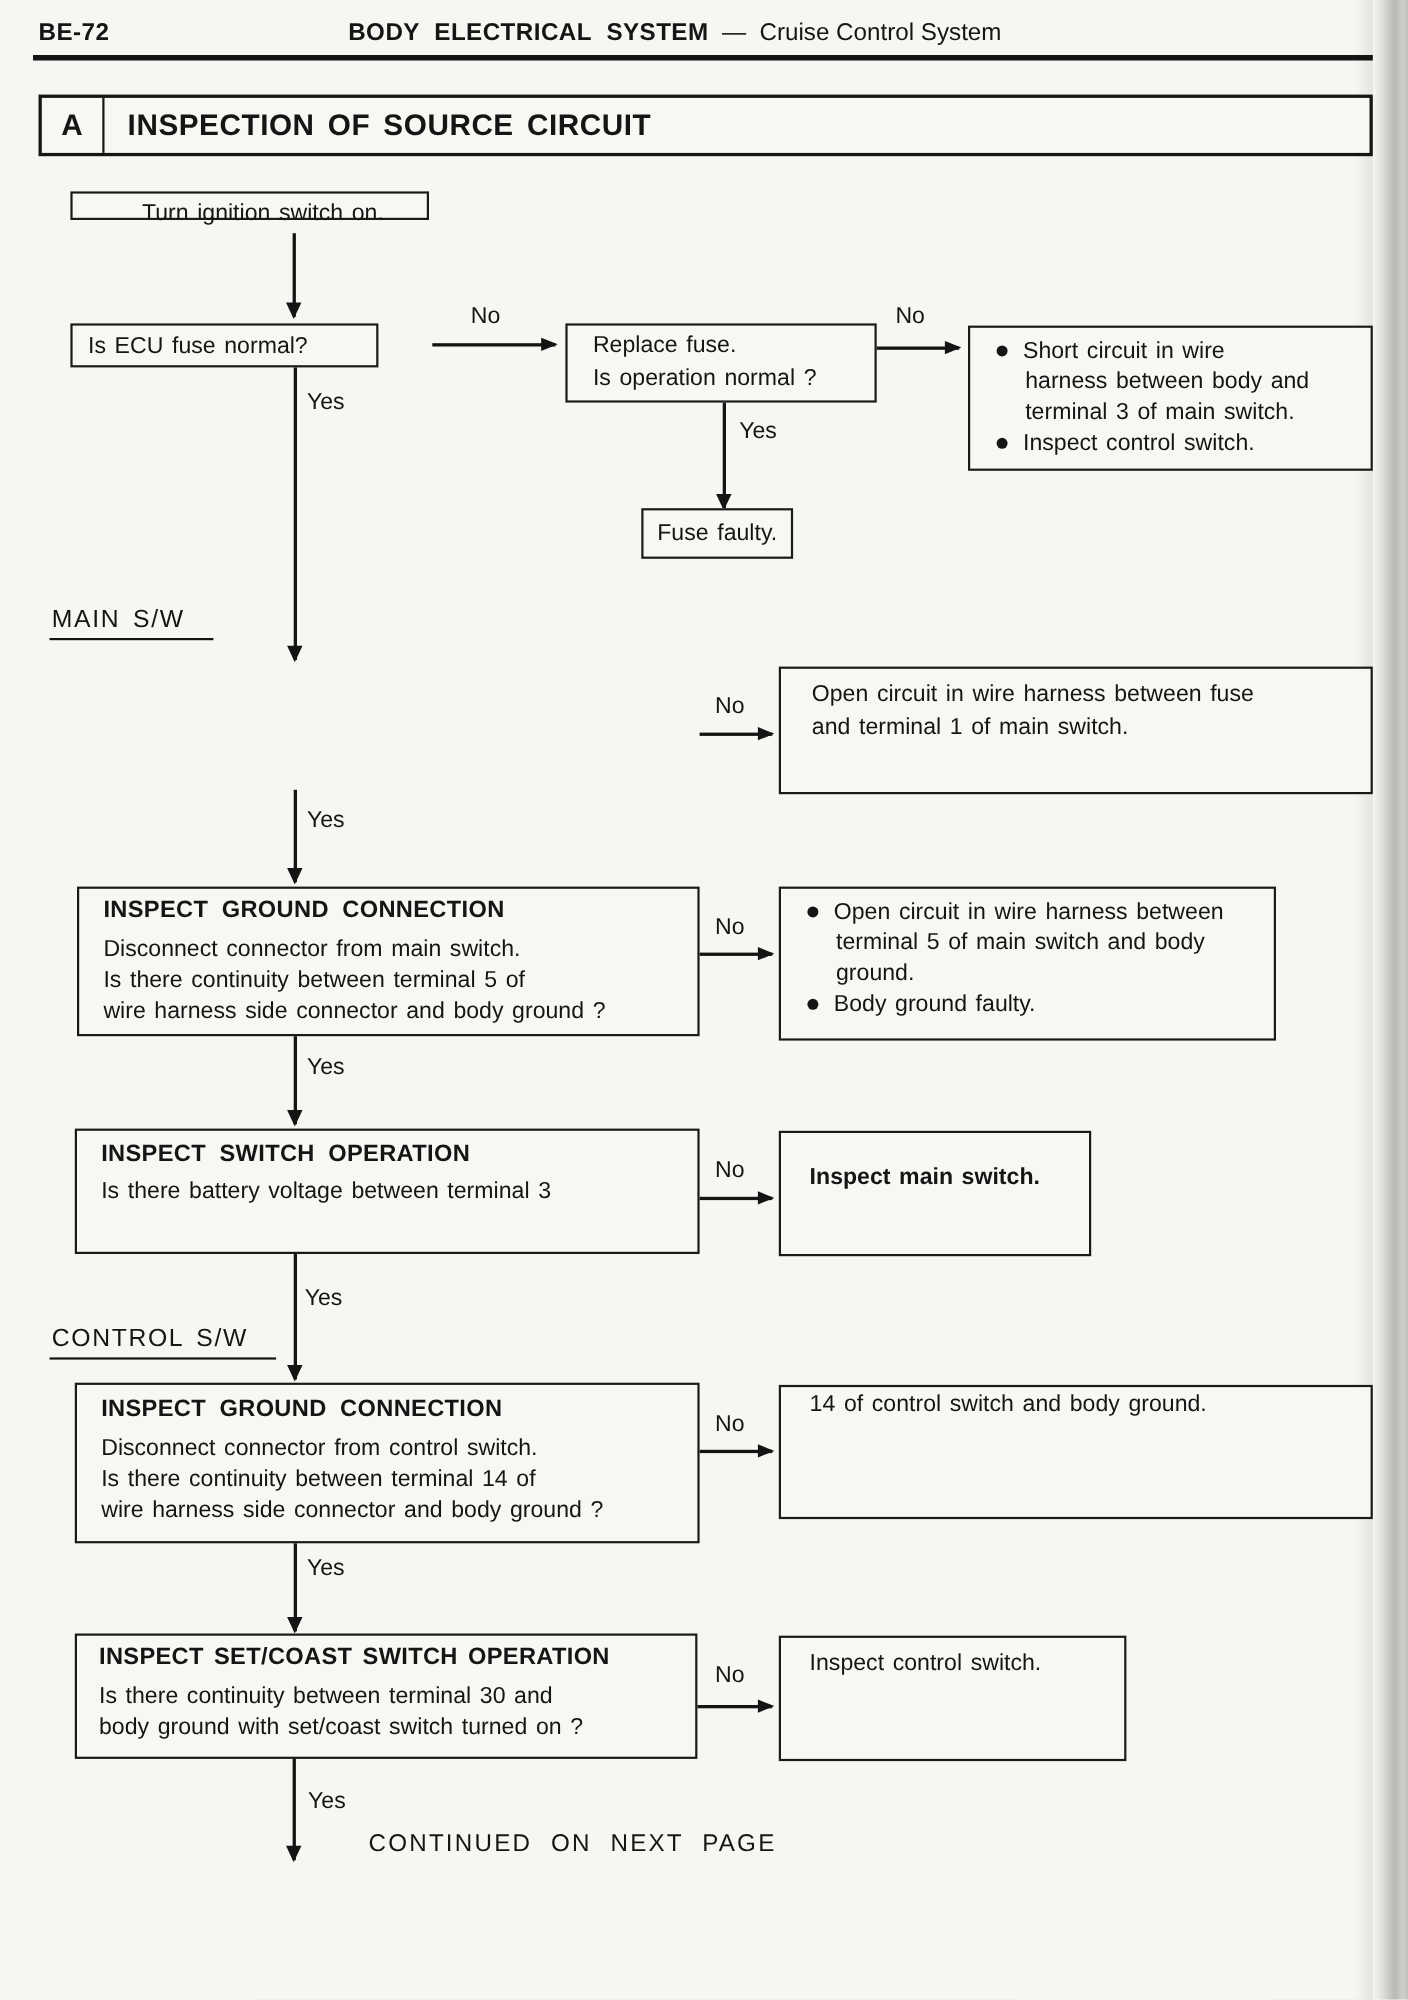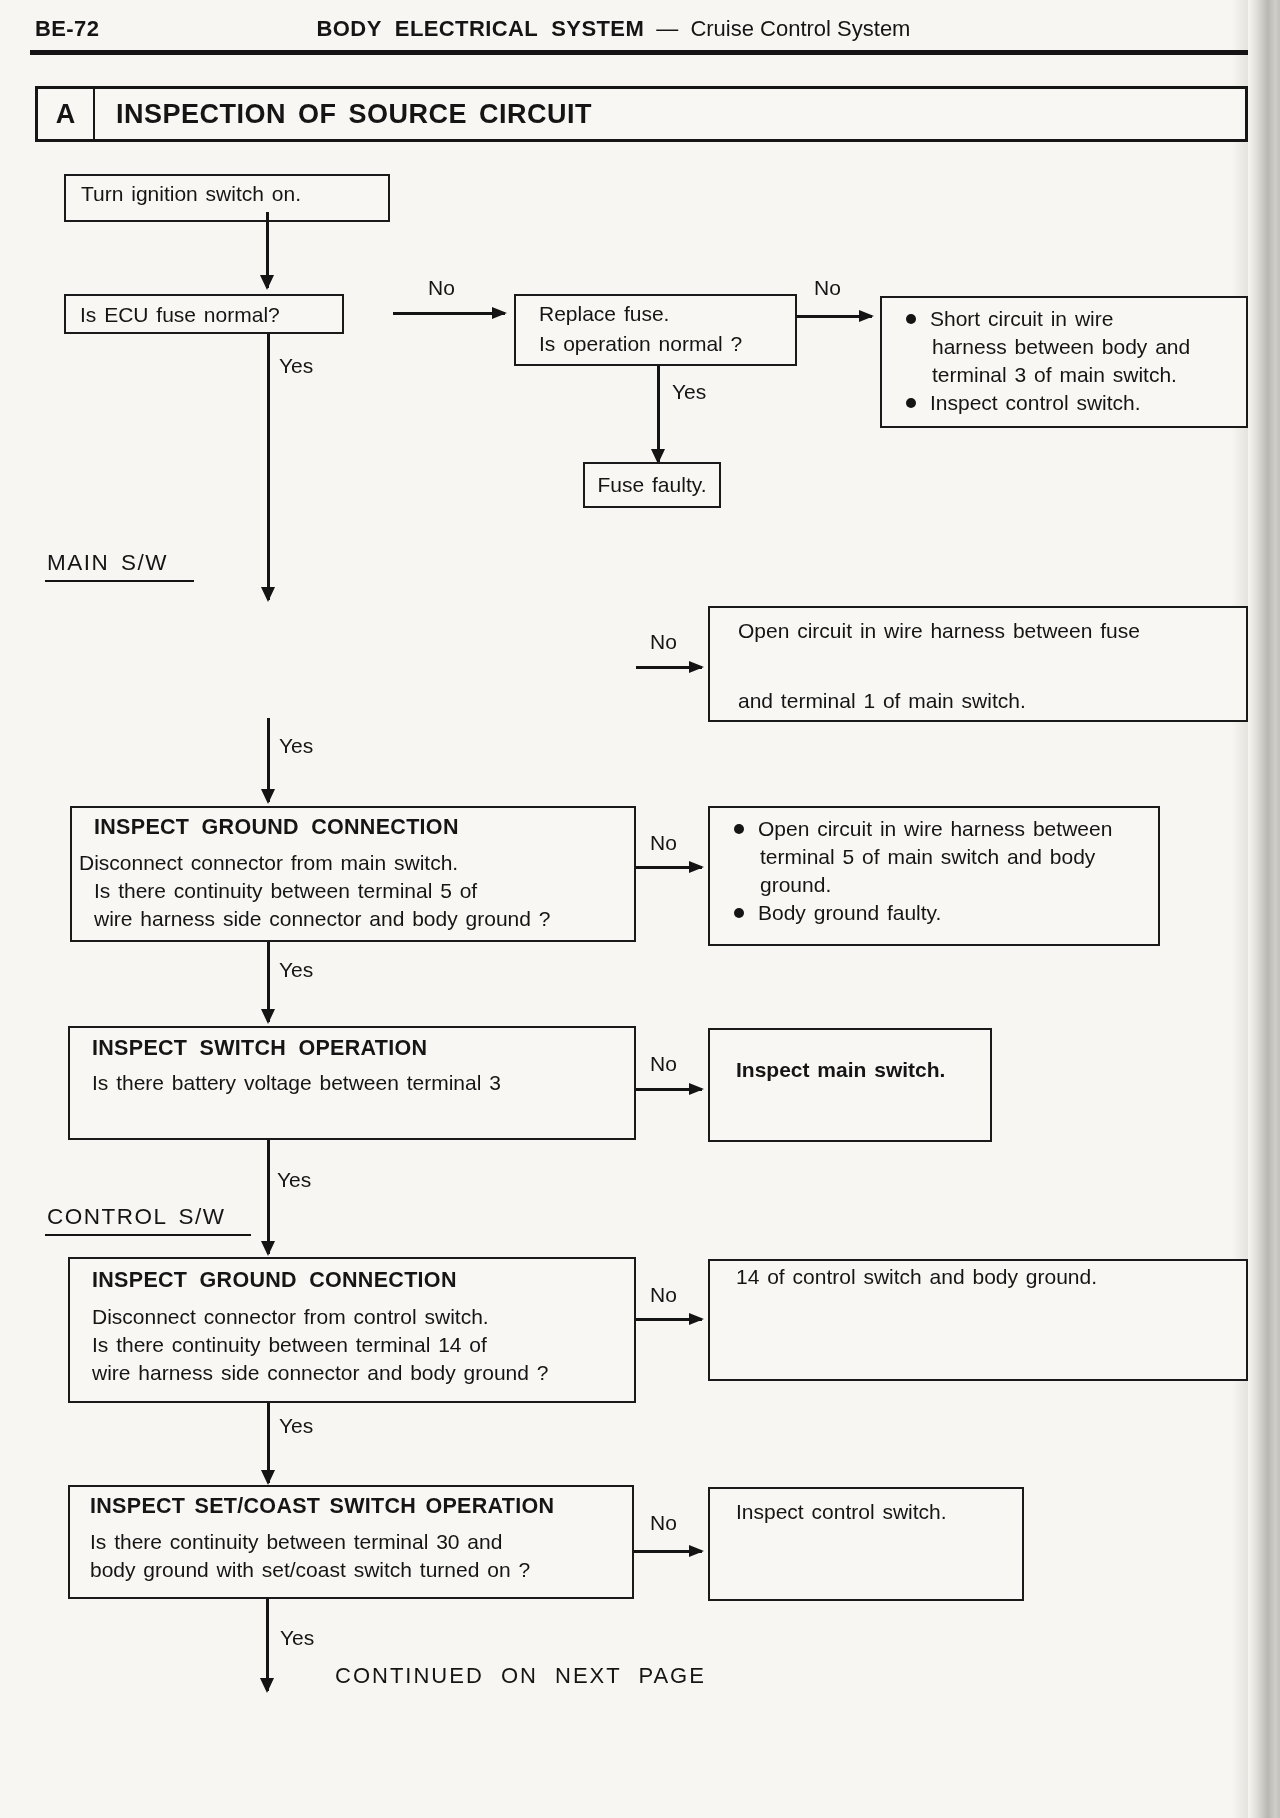--- a/index.html
+++ b/index.html
@@ -74,21 +74,21 @@
     <span style="padding:0 6px;">—</span>
     <span>Cruise Control System</span>
   </div>
   <div class="rule" style="left:30px;top:50px;width:1218px;height:4.5px;"></div>
 
   <div class="secbar">
     <div class="letter">A</div>
     <div class="title">INSPECTION OF SOURCE CIRCUIT</div>
   </div>
 
-  <div class="box" style="left:64px;top:174px;width:326px;height:48px;">
+  <div class="box" style="left:64px;top:174px;width:326px;height:26px;padding-left:48px;">
     <div class="bline" style="padding:4px 0 0 15px;">Turn ignition switch on.</div>
   </div>
   <div class="vline arr-d" style="left:266px;top:212px;height:76px;"></div>
 
   <div class="box" style="left:64px;top:294px;width:280px;height:40px;">
     <div class="bline" style="padding:5px 0 0 14px;">Is ECU fuse normal?</div>
   </div>
 
   <div class="cond" style="left:428px;top:276px;">No</div>
   <div class="hline arr-r" style="left:393px;top:312px;width:112px;"></div>
@@ -124,29 +124,29 @@
 
   <div class="cond" style="left:279px;top:354px;">Yes</div>
   <div class="vline arr-d" style="left:267px;top:334px;height:266px;"></div>
 
   <div class="swlabel" style="left:45px;top:550px;">MAIN S/W</div>
 
   <div class="cond" style="left:650px;top:630px;">No</div>
   <div class="hline arr-r" style="left:636px;top:666px;width:66px;"></div>
   <div class="box" style="left:708px;top:606px;width:540px;height:116px;">
     <div class="bline" style="padding:9px 0 0 28px;">Open circuit in wire harness between fuse</div>
-    <div class="bline" style="padding:2px 0 0 28px;margin-top:40px;">and terminal 1 of main switch.</div>
+    <div class="bline" style="padding:2px 0 0 28px;">and terminal 1 of main switch.</div>
   </div>
 
   <div class="cond" style="left:279px;top:734px;">Yes</div>
   <div class="vline arr-d" style="left:267px;top:718px;height:84px;"></div>
 
   <div class="box" style="left:70px;top:806px;width:566px;height:136px;">
     <div class="btitle" style="padding:7px 0 0 22px;">INSPECT GROUND CONNECTION</div>
-    <div class="bline" style="padding:9px 0 0 7px;">Disconnect connector from main switch.</div>
+    <div class="bline" style="padding:9px 0 0 22px;">Disconnect connector from main switch.</div>
     <div class="bline" style="padding:0 0 0 22px;">Is there continuity between terminal 5 of</div>
     <div class="bline" style="padding:0 0 0 22px;">wire harness side connector and body ground ?</div>
   </div>
   <div class="cond" style="left:650px;top:831px;">No</div>
   <div class="hline arr-r" style="left:636px;top:866px;width:66px;"></div>
   <div class="box" style="left:708px;top:806px;width:452px;height:140px;">
     <div class="pad">
       <div class="bl">
         <span class="dot"></span>
         <span class="bline">Open circuit in wire harness between</span>

